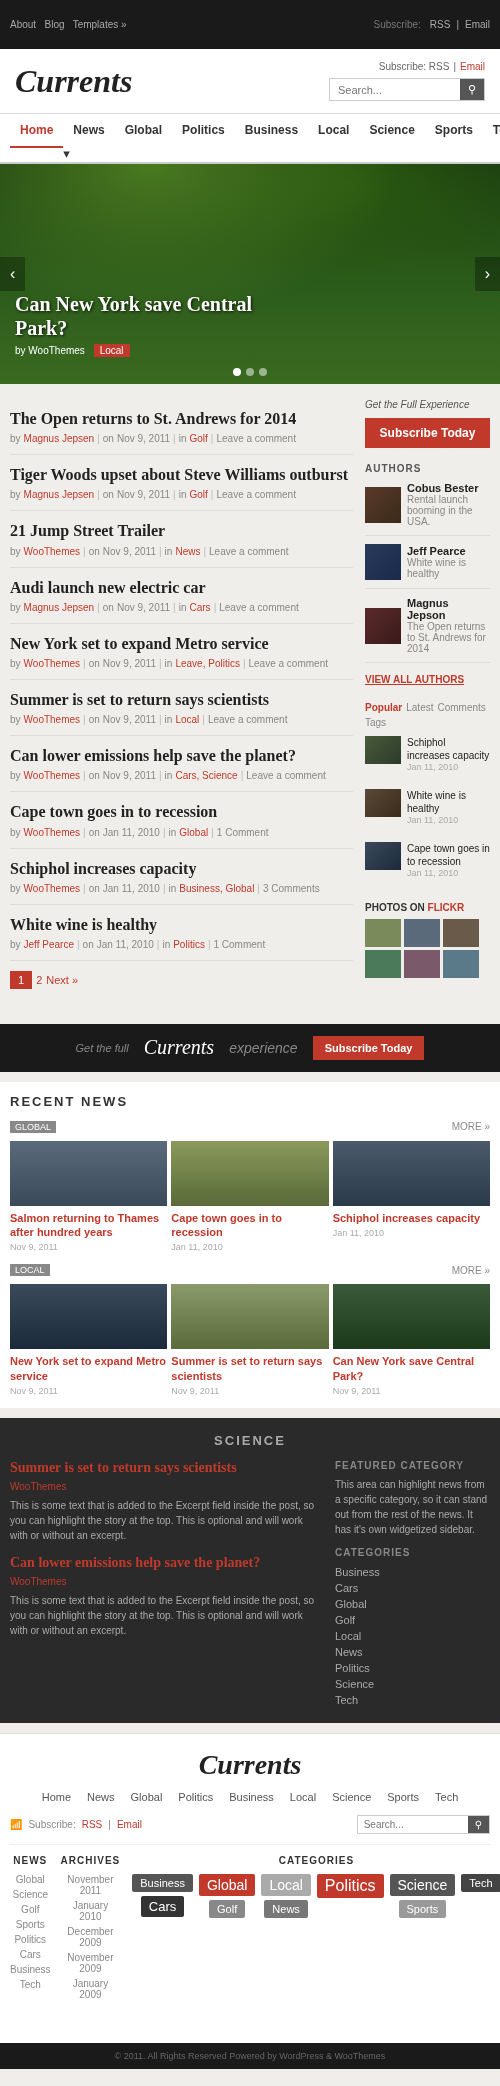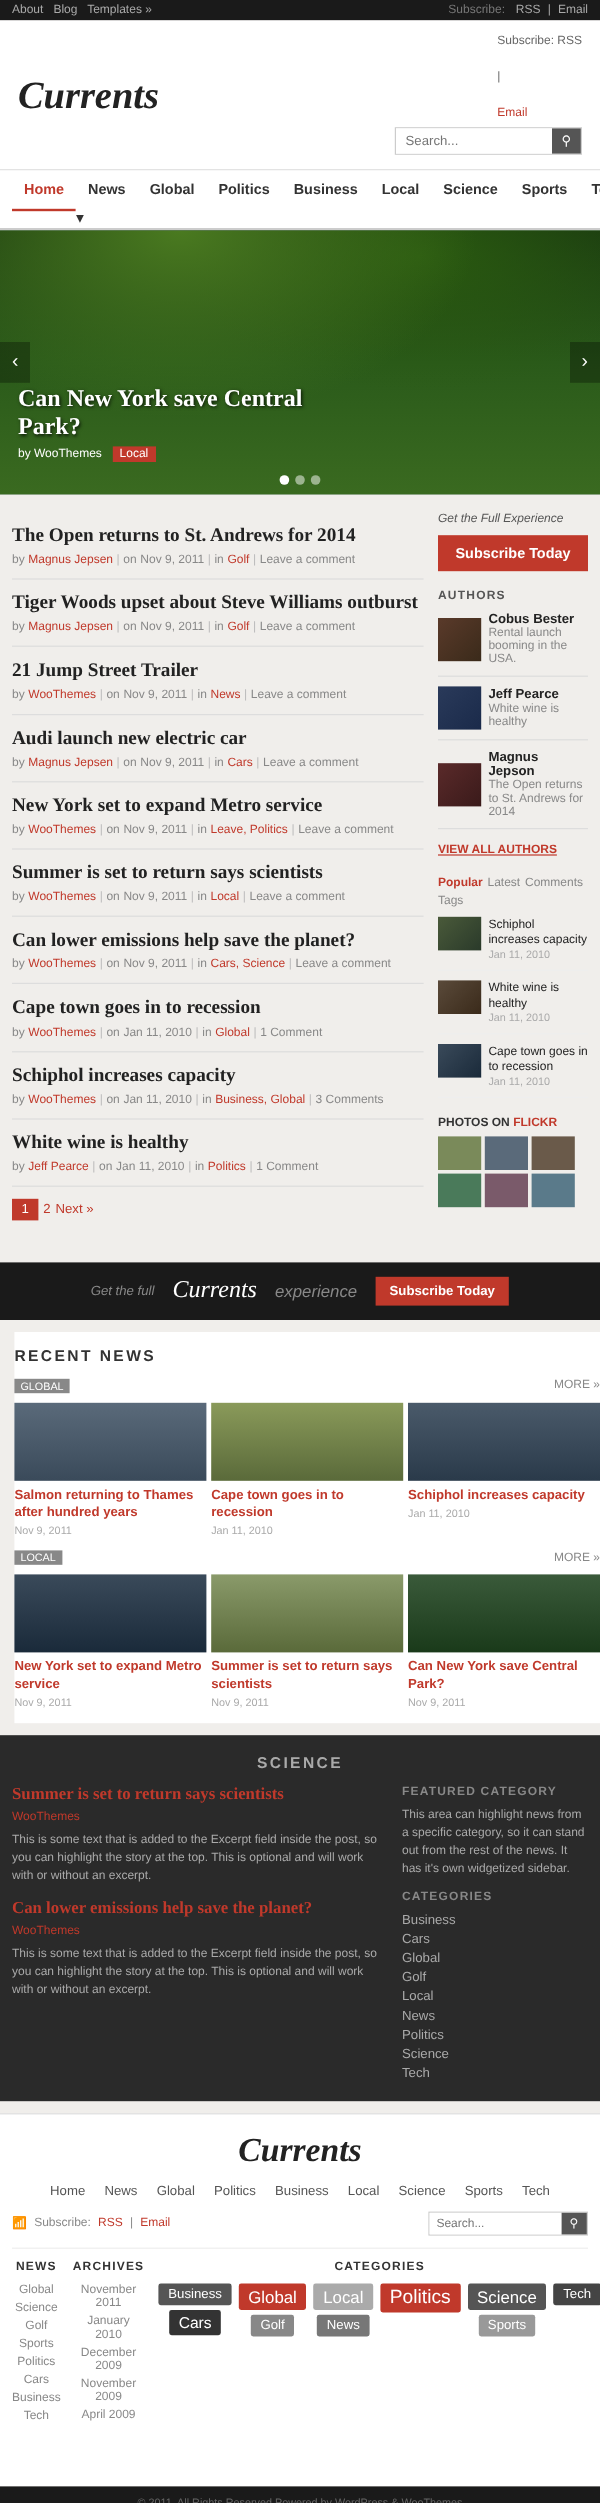--- a/index.html
+++ b/index.html
@@ -1,29 +1,29 @@
 <!DOCTYPE html>
 <html><head>
   <meta charset="utf-8">
   <style>
     * { margin: 0; padding: 0; box-sizing: border-box; }
     body { font-family: Georgia, 'Times New Roman', serif; font-size: 13px; color: #333; background: #f0eeeb; width: 500px; }
     a { color: #c0392b; text-decoration: none; }
 
     
-    .top-bar { background: #1a1a1a; color: #aaa; font-size: 10px; font-family: Arial, sans-serif; padding: 3px 10px; display: flex; justify-content: space-between; align-items: center; }
+    .top-bar { background: #1a1a1a; color: #aaa; font-size: 10px; font-family: Arial, sans-serif; padding: 19px 10px; display: flex; justify-content: space-between; align-items: center; }
     .top-bar a { color: #aaa; }
     .top-bar .subscribe { display: flex; gap: 6px; align-items: center; }
     .top-bar .subscribe span { color: #777; margin-right: 3px; }
 
     
     .header { background: #fff; padding: 12px 15px; display: flex; justify-content: space-between; align-items: center; border-bottom: 1px solid #ddd; }
     .logo { font-family: Georgia, serif; font-size: 32px; color: #222; font-style: italic; font-weight: bold; }
     .header-right { display: flex; flex-direction: column; align-items: flex-end; gap: 6px; }
-    .header-subscribe { display: flex; gap: 19px; font-size: 10px; font-family: Arial, sans-serif; color: #666; flex-direction: column; }
+    .header-subscribe { display: flex; gap: 4px; font-size: 10px; font-family: Arial, sans-serif; color: #666; }
     .search-box { display: flex; border: 1px solid #ccc; }
     .search-box input { border: none; outline: none; padding: 4px 8px; font-size: 11px; width: 130px; }
     .search-box button { background: #555; border: none; color: #fff; padding: 4px 8px; cursor: pointer; font-size: 11px; }
 
     
     .nav { background: #fff; border-bottom: 2px solid #ccc; padding: 0 10px; }
     .nav ul { display: flex; list-style: none; gap: 0; }
     .nav ul li a { display: block; padding: 9px 10px; font-size: 12px; font-family: Arial, sans-serif; color: #333; font-weight: bold; }
     .nav ul li.active a { color: #c0392b; border-bottom: 2px solid #c0392b; }
 
@@ -87,21 +87,21 @@
     
     .pagination { display: flex; gap: 4px; align-items: center; padding: 10px 0; }
     .page-btn { background: #c0392b; color: #fff; border: none; padding: 3px 8px; font-size: 11px; font-family: Arial, sans-serif; cursor: pointer; }
     .page-link { font-size: 11px; font-family: Arial, sans-serif; color: #c0392b; }
 
     
     .promo-banner { background: #1a1a1a; padding: 12px 15px; display: flex; justify-content: center; align-items: center; gap: 15px; margin: 10px 0; }
     .promo-btn { background: #c0392b; color: #fff; border: none; padding: 6px 12px; font-size: 11px; font-family: Arial, sans-serif; cursor: pointer; font-weight: bold; }
 
     
-    .section-block { background: #fff; margin: 0 0 10px 12px; padding: 12px 0; }
+    .section-block { background: #fff; margin: 0 0 10px 0; padding: 12px 10px; }
     .section-header { display: flex; justify-content: space-between; align-items: center; margin-bottom: 8px; }
     .section-badge { background: #888; color: #fff; font-size: 9px; padding: 1px 5px; font-family: Arial, sans-serif; }
     .more-link { font-size: 10px; font-family: Arial, sans-serif; color: #888; }
     .news-grid { display: flex; gap: 4px; }
     .news-grid-item { flex: 1; }
     .news-grid-thumb { width: 100%; height: 65px; background: #aaa; margin-bottom: 5px; overflow: hidden; }
     .thumb-global1 { background: linear-gradient(180deg, #5a6a7a 0%, #3a4a5a 100%); }
     .thumb-global2 { background: linear-gradient(180deg, #8a9a5a 0%, #5a6a3a 100%); }
     .thumb-global3 { background: linear-gradient(180deg, #4a5a6a 0%, #2a3a4a 100%); }
     .thumb-local1 { background: linear-gradient(180deg, #3a4a5a 0%, #1a2a3a 100%); }
@@ -645,21 +645,21 @@
         <li><a href="#">Tech</a></li>
       </ul>
     </div>
     <div class="footer-widget">
       <div class="footer-widget-title">ARCHIVES</div>
       <ul>
         <li><a href="#">November 2011</a></li>
         <li><a href="#">January 2010</a></li>
         <li><a href="#">December 2009</a></li>
         <li><a href="#">November 2009</a></li>
-        <li><a href="#">April 2009</a></li>
+        <li><a href="#">January 2009</a></li>
       </ul>
     </div>
     <div class="footer-widget">
       <div class="footer-widget-title">CATEGORIES</div>
       <div class="footer-categories-widget">
         <div>
           <span class="cat-tag cat-business">Business</span>
           <span class="cat-tag cat-cars">Cars</span>
         </div>
         <div>

